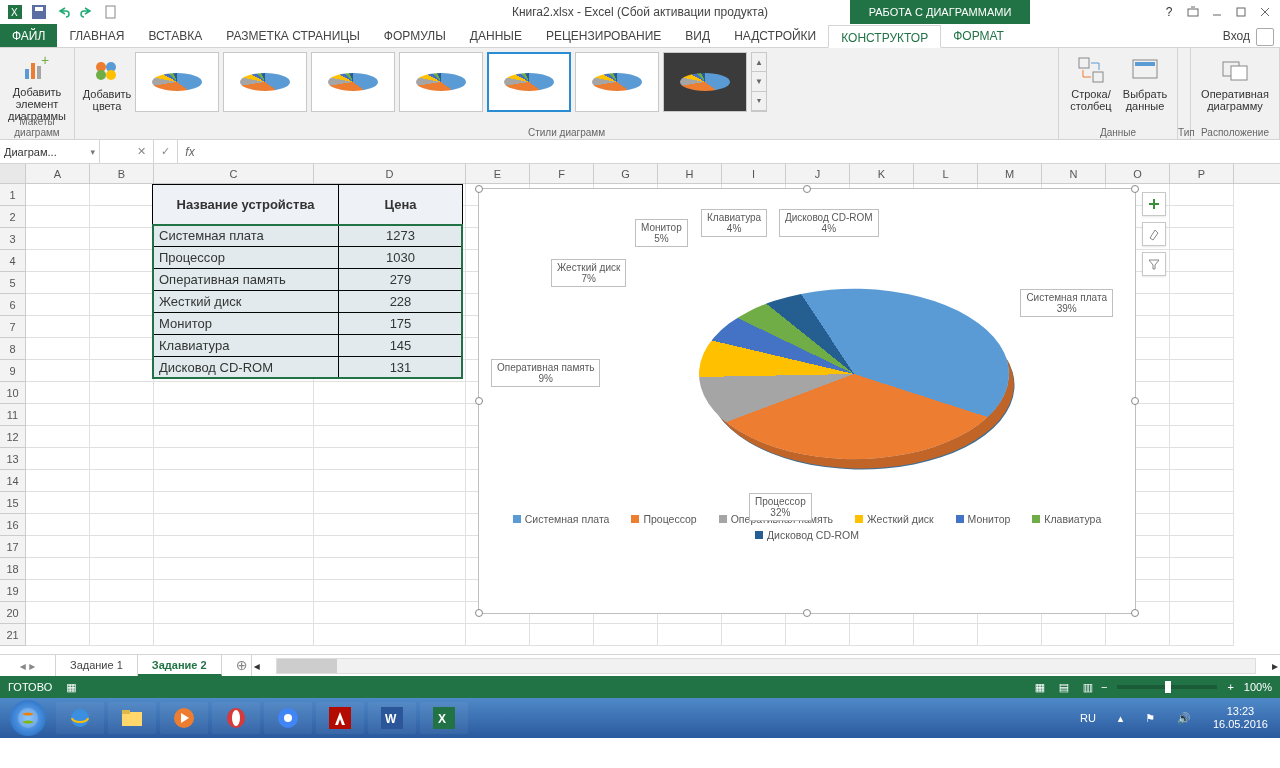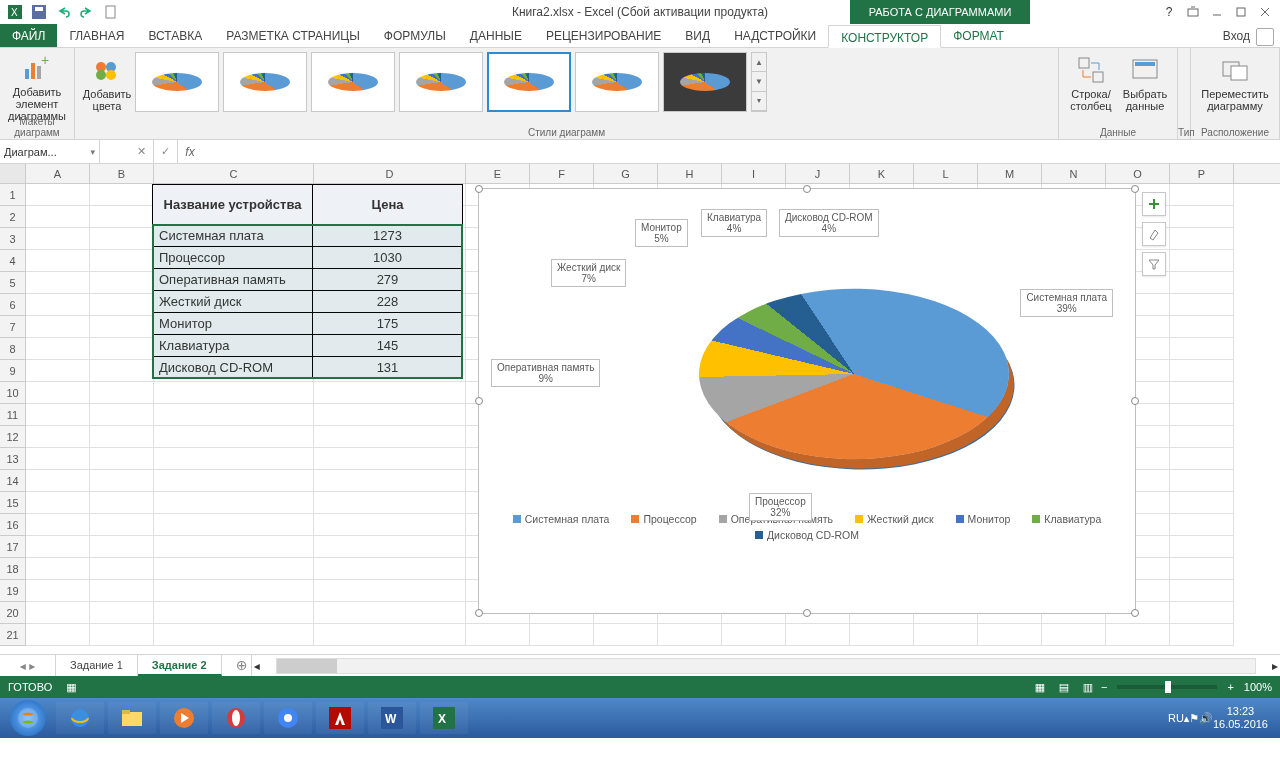--- a/index.html
+++ b/index.html
@@ -91,21 +91,21 @@
 .statusbar { height:22px; background:#217346; color:#fff; display:flex; align-items:center; padding:0 8px; font-size:11px; }
 .statusbar .views { margin-left:auto; display:flex; align-items:center; gap:2px; }
 .vbtn { width:22px; height:18px; display:flex; align-items:center; justify-content:center; cursor:pointer; }
 .zoom-track { width:100px; height:4px; background:#1a5c38; position:relative; margin:0 8px; }
 .zoom-track .zt { position:absolute; left:48px; top:-4px; width:6px; height:12px; background:#fff; }
 
 
 .taskbar { height:40px; background:linear-gradient(#4f89c8,#2a5a9e); display:flex; align-items:center; padding:0 4px; gap:4px; }
 .tbtn { width:48px; height:32px; border-radius:2px; display:flex; align-items:center; justify-content:center; cursor:pointer; background:rgba(255,255,255,0.05); }
 .tbtn.start { width:46px; background:radial-gradient(circle,#6fb6ff,#1a5fb4); border-radius:50%; height:36px; width:36px; margin:0 6px; }
-.tray { margin-left:auto; display:flex; align-items:center; gap:0; color:#fff; font-size:11px; padding-right:8px; }
+.tray { margin-left:auto; display:flex; align-items:center; gap:22px; color:#fff; font-size:11px; padding-right:8px; }
 .tray .clock { text-align:center; line-height:13px; }
 </style>
 </head>
 <body>
 
 <div class="titlebar">
   <div class="qat">
     <div class="qat-btn">
         <svg width="14" height="14">
           <rect width="14" height="14" fill="#217346"></rect>
@@ -261,21 +261,21 @@
     <div class="glabel">Тип</div>
   </div>
   <div class="rgroup">
     <div class="bigbtn" style="width:76px">
       <div class="ico">
           <svg width="28" height="28" fill="none" stroke="#888">
             <rect x="2" y="6" width="16" height="14"></rect>
             <rect x="10" y="10" width="16" height="14" fill="#fff"></rect>
           </svg>
         </div>
-      <span>Переместить диаграмму</span>
+      <span>Оперативная диаграмму</span>
     </div>
     <div class="glabel">Расположение</div>
   </div>
 </div>
 
 <div class="fbar">
   <div class="namebox">Диаграм...</div>
   <div style="width:30px"></div>
   <div class="fx-btn">✕</div>
   <div class="fx-btn">✓</div>
@@ -703,21 +703,21 @@
         <div class="cell" style="width: 64px;"></div>
         <div class="cell" style="width: 64px;"></div>
       </div>
     </div>
 
   <div class="datatable">
     <table>
       <tbody>
           <tr>
             <th>Название устройства</th>
-            <th style="width:150px">Цена</th>
+            <th style="width:124px">Цена</th>
           </tr>
       </tbody>
         <tbody id="tbody">
           <tr>
             <td>Системная плата</td>
             <td class="num">1273</td>
           </tr>
           <tr>
             <td>Процессор</td>
             <td class="num">1030</td>

